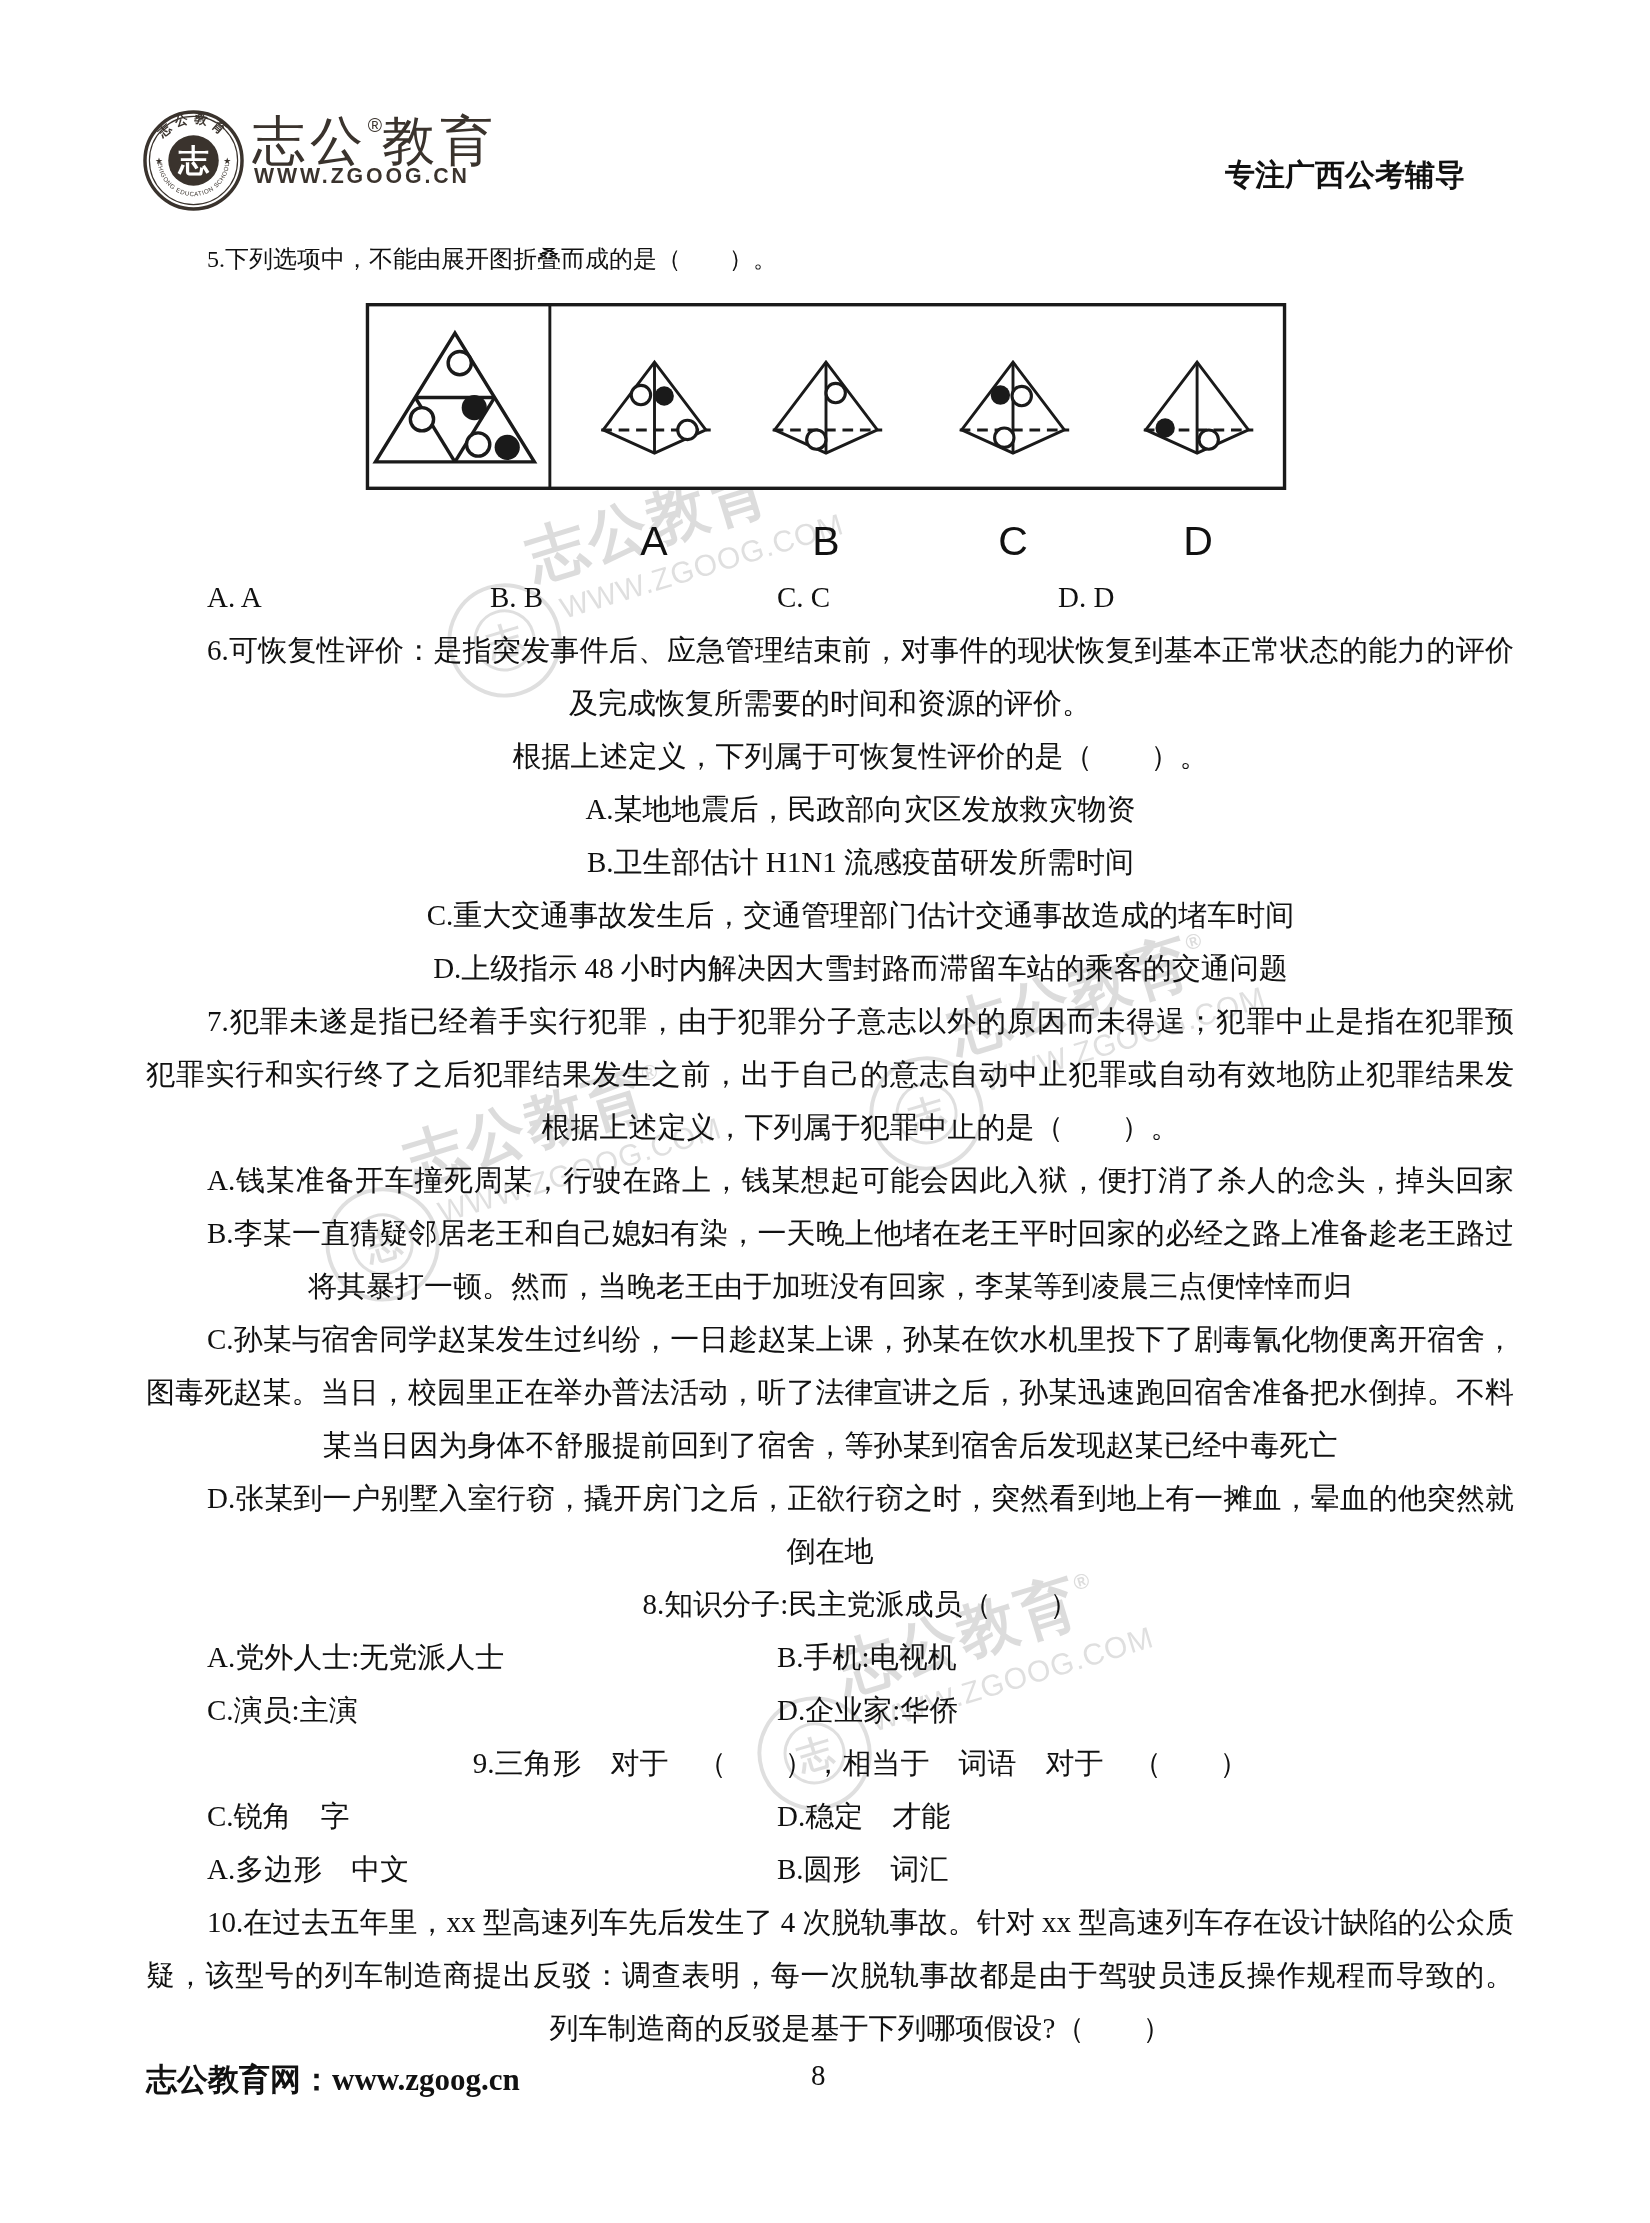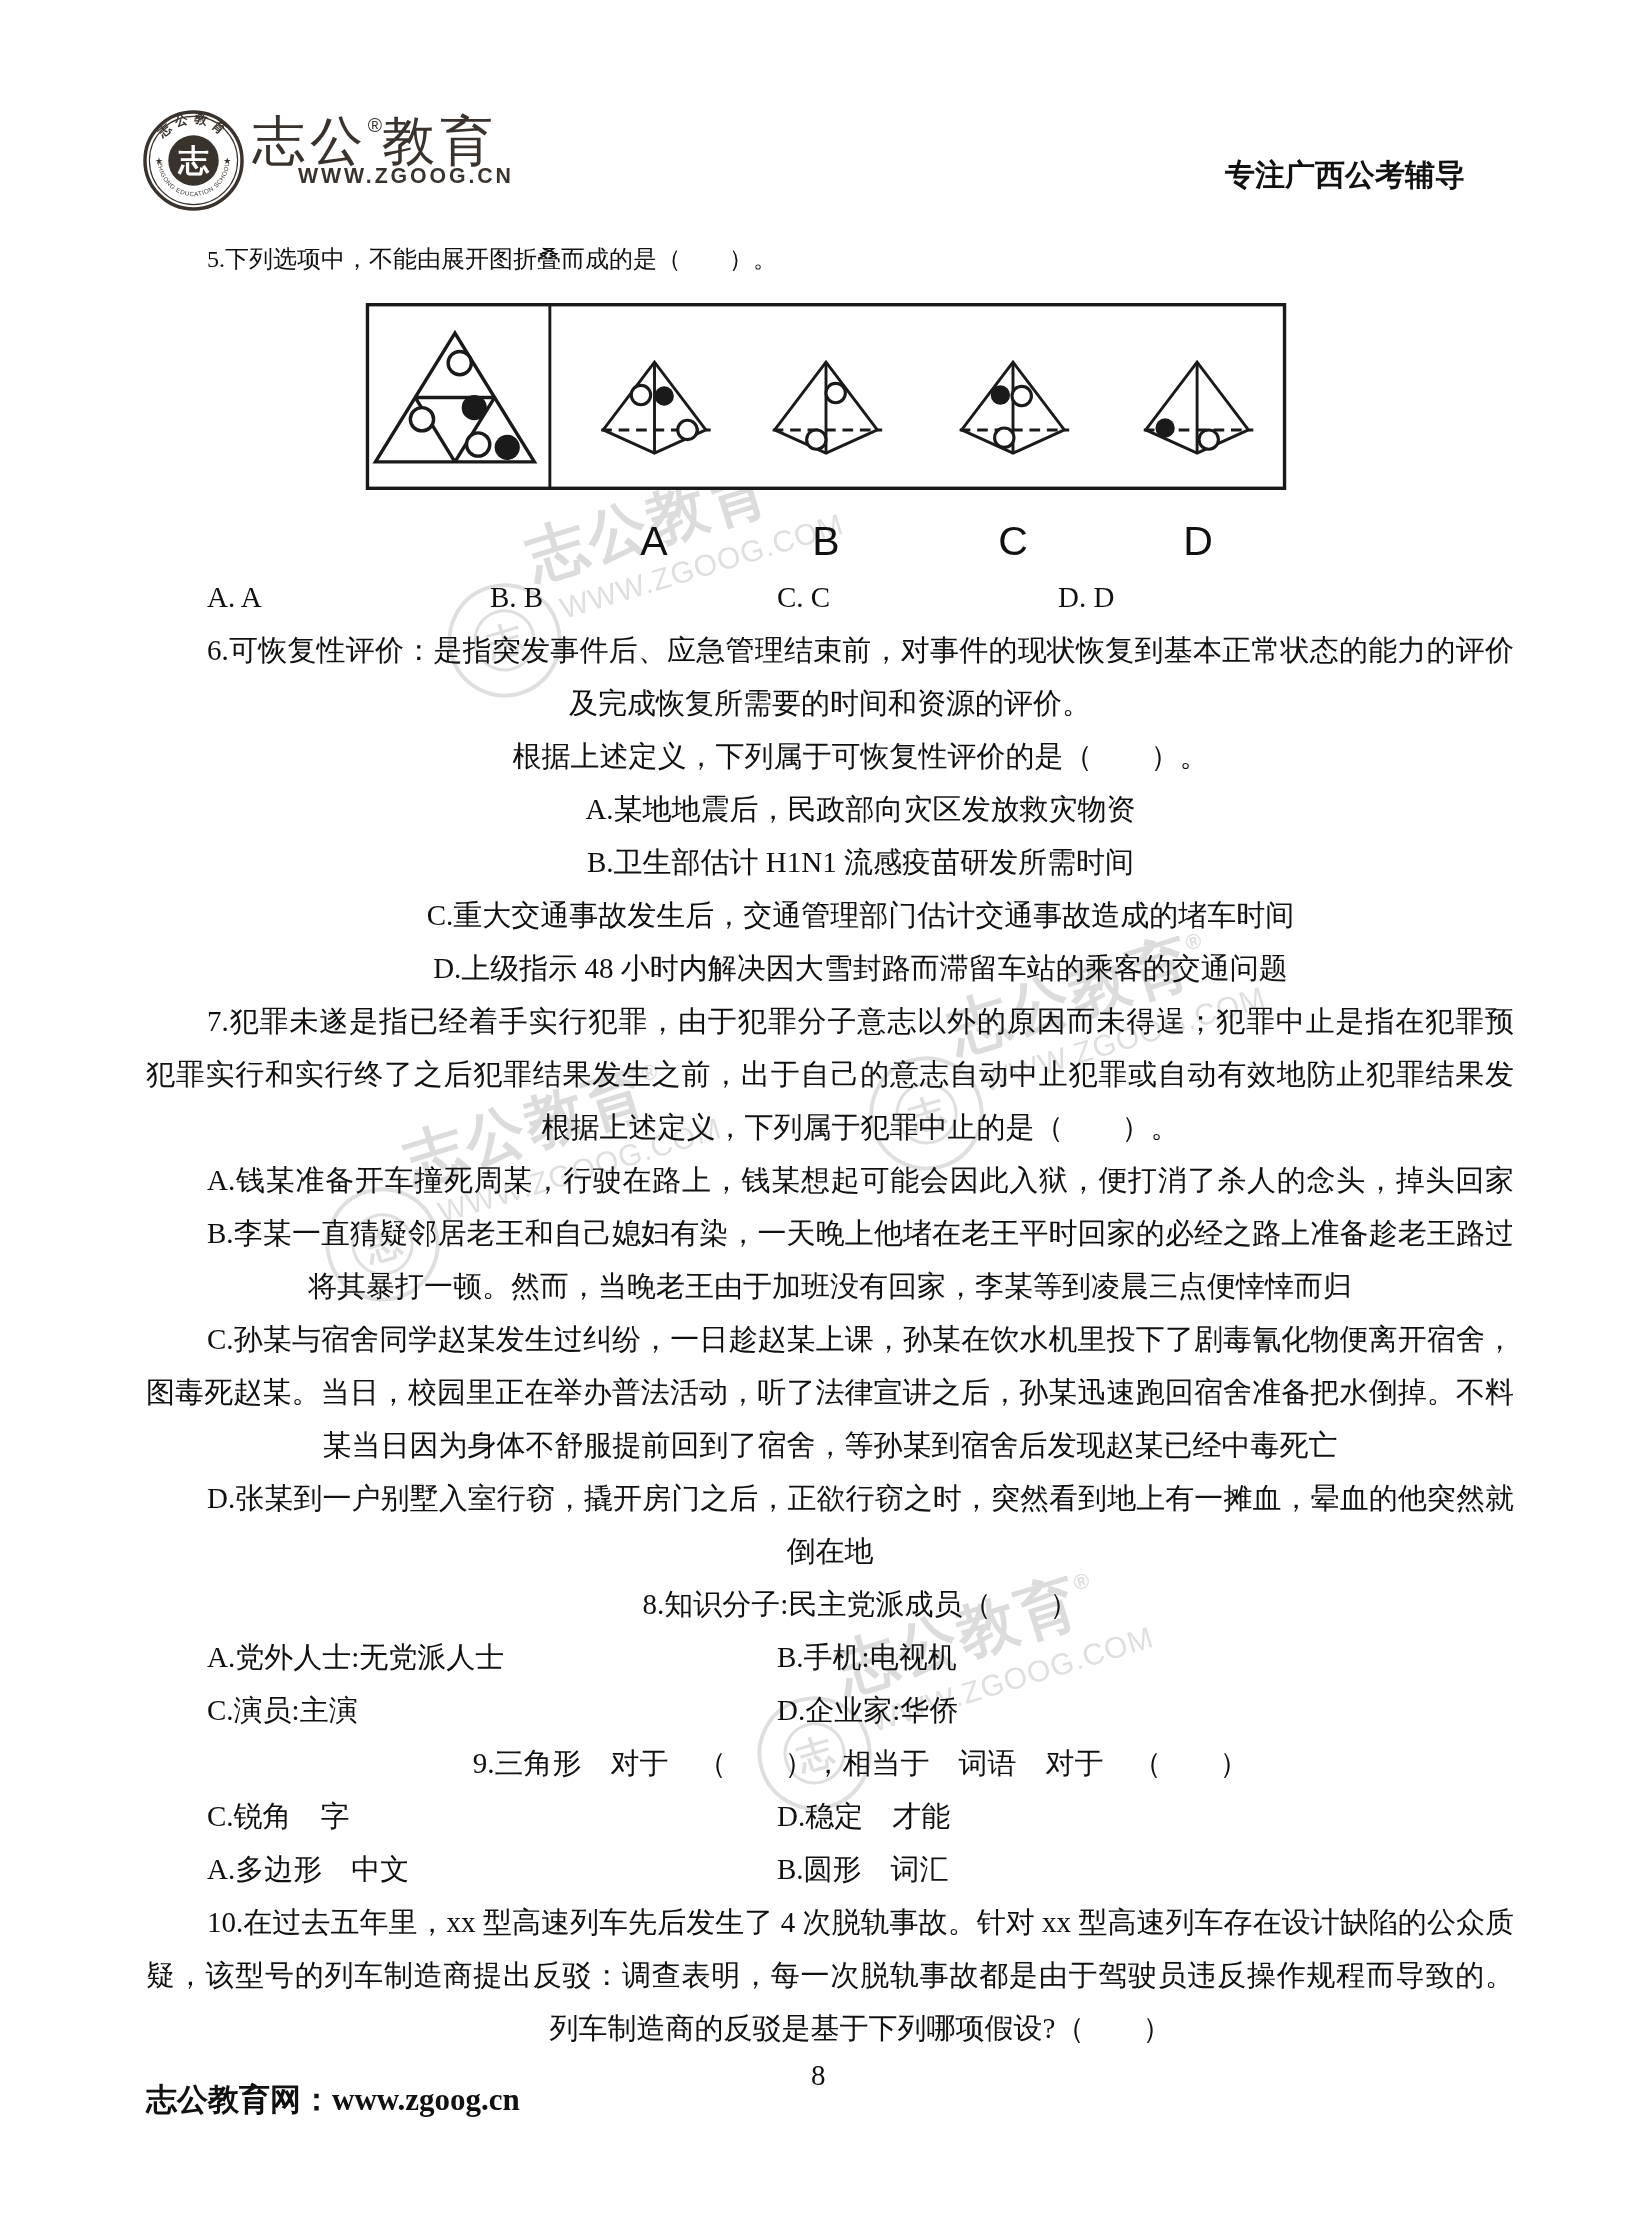--- a/index.html
+++ b/index.html
@@ -7,21 +7,21 @@
         font-family:"Liberation Serif","DejaVu Serif",serif;color:#111;overflow:hidden;}
 
   
   .hdr-seal{position:absolute;left:142px;top:109px;z-index:3;}
   .brand{position:absolute;left:252px;top:106px;z-index:3;
          font-family:"Liberation Sans","DejaVu Sans",sans-serif;font-weight:normal;
          font-size:53px;color:#3a332d;letter-spacing:4.9px;white-space:nowrap;}
   .brand .reg{font-size:19.4px;vertical-align:27px;letter-spacing:0;}
   .brand-site{position:absolute;left:254px;top:164px;z-index:3;
          font-family:"Liberation Sans","DejaVu Sans",sans-serif;font-weight:bold;
-         font-size:21.3px;letter-spacing:2.9px;color:#3a332d;white-space:nowrap;margin-left:44px;}
+         font-size:21.3px;letter-spacing:2.9px;color:#3a332d;white-space:nowrap;}
   .tagline{position:absolute;left:1225px;top:155px;z-index:3;
          font-size:30px;font-weight:bold;white-space:nowrap;}
 
   
   .q5-stem{position:absolute;left:146px;top:233px;width:1368px;z-index:3;
            font-size:24px;line-height:53px;text-indent:61px;white-space:nowrap;}
 
   
   .figure{position:absolute;left:365px;top:303px;z-index:2;line-height:0;}
   .fig-labels{position:absolute;left:365px;top:518px;width:922px;height:49px;z-index:3;}
@@ -43,21 +43,21 @@
             font-family:"Liberation Sans","DejaVu Sans",sans-serif;font-weight:bold;
             font-size:60px;letter-spacing:2.9px;color:rgba(40,40,40,0.16);}
   .wm-brand .reg{font-size:21.3px;vertical-align:29px;letter-spacing:0;}
   .wm-url{position:absolute;left:122px;top:74px;white-space:nowrap;
             font-family:"Liberation Sans","DejaVu Sans",sans-serif;
             font-size:30px;letter-spacing:1px;color:rgba(40,40,40,0.15);}
   .wm-seal{position:absolute;left:0;top:45px;}
 
   
   .footer-site{position:absolute;left:146px;top:2059px;z-index:3;
-               font-size:31px;font-weight:bold;white-space:nowrap;margin-top:20px;}
+               font-size:31px;font-weight:bold;white-space:nowrap;}
   .footer-page{position:absolute;left:811px;top:2059px;z-index:3;font-size:29px;}
 </style>
 </head>
 <body>
 
 <div class="page">
 
   <div class="hdr-seal">
     <svg width="103" height="103" viewBox="0 0 104 104">
       <circle cx="52" cy="52" r="49" fill="none" stroke="#3a332d" stroke-width="3.5"></circle>

